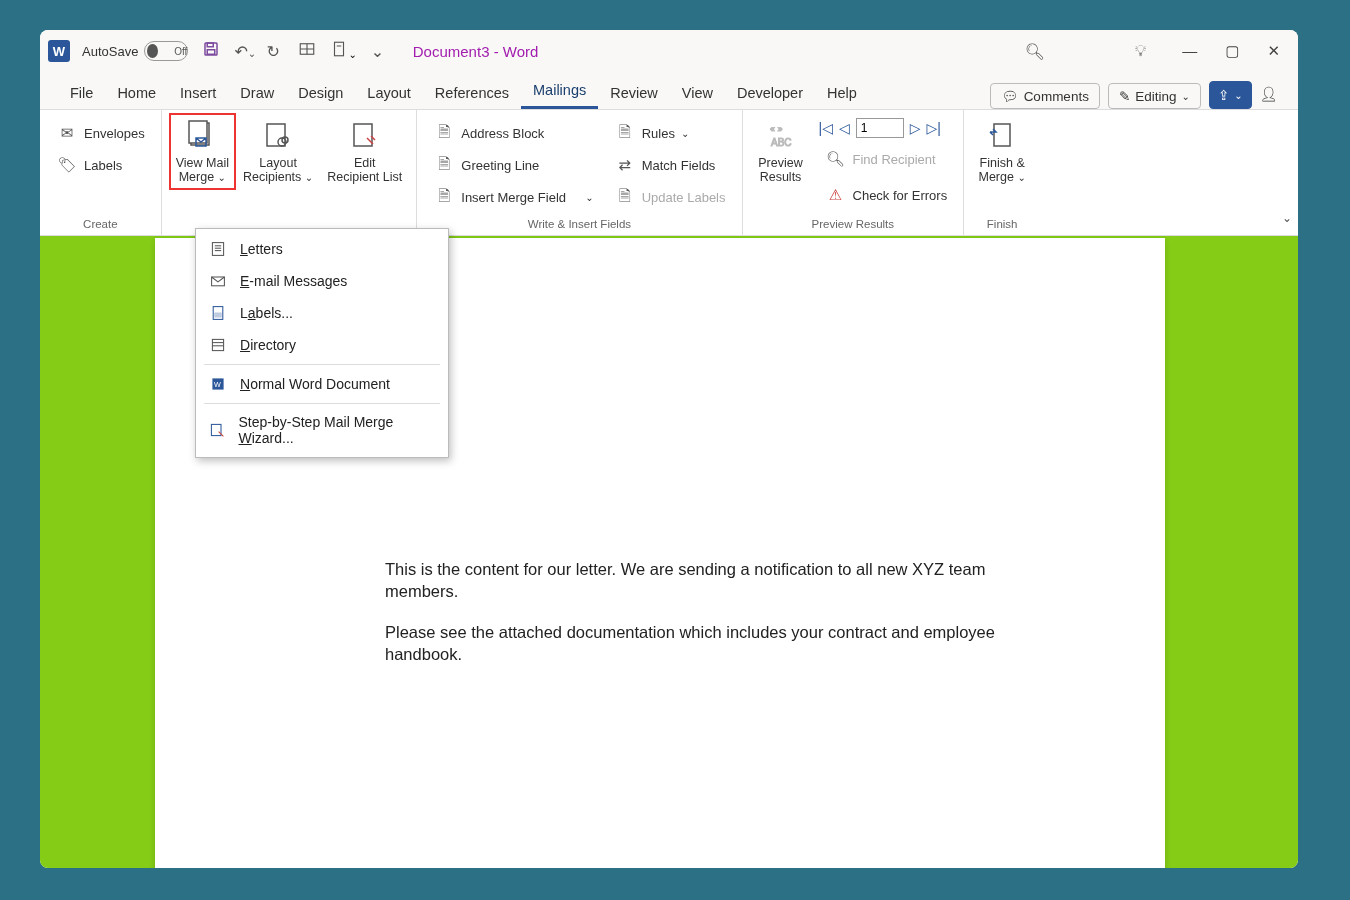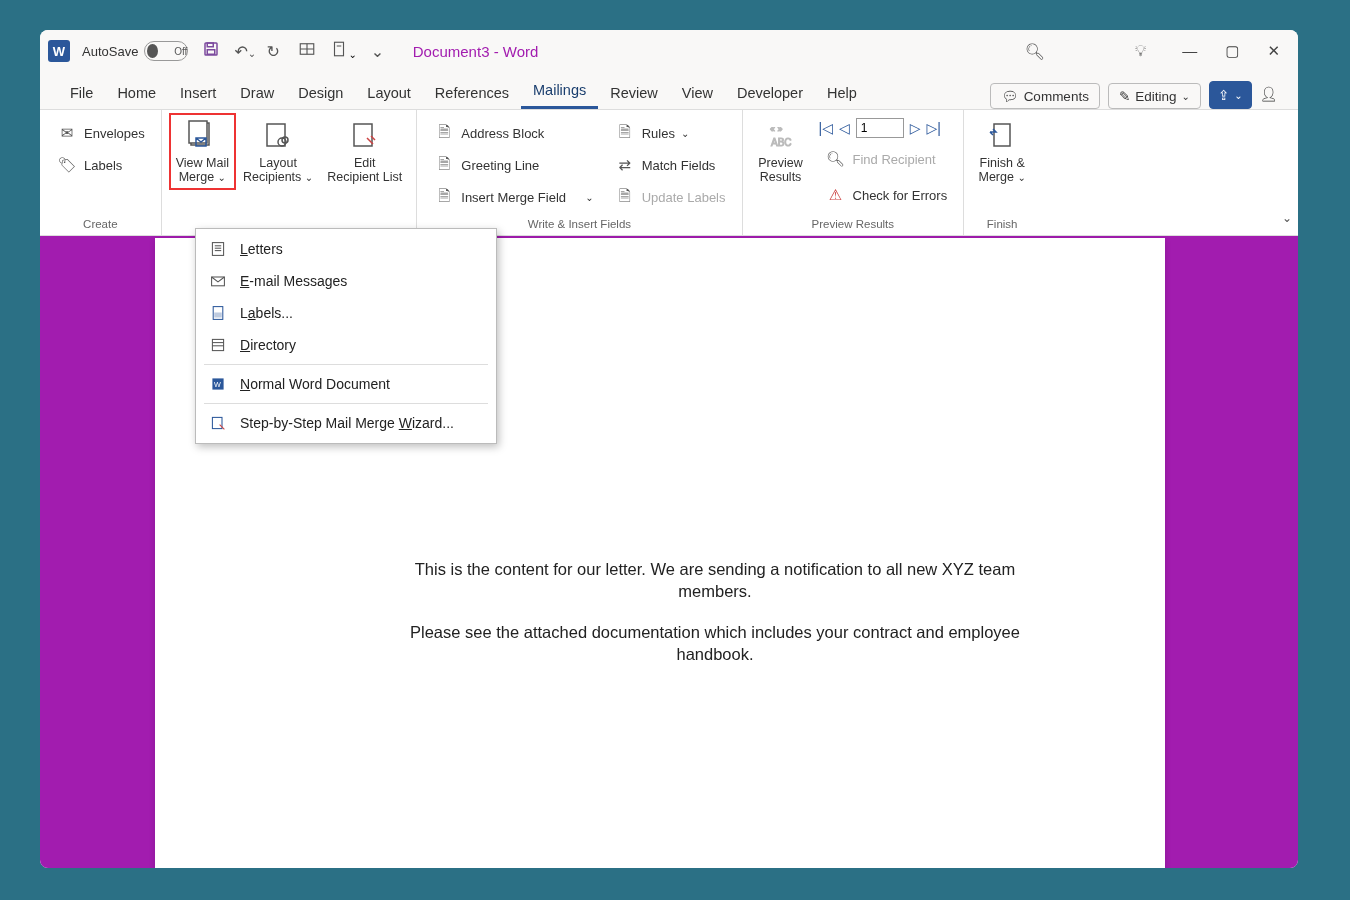--- a/index.html
+++ b/index.html
@@ -45,29 +45,29 @@
 .big-ico svg { width:32px; height:32px; }
 .col { display:flex; flex-direction:column; gap:2px; padding-top:2px; }
 .highlight-red { outline:2px solid #e33; outline-offset:1px; }
 .dis-text { color:#aaa; }
 .nav-row { display:flex; align-items:center; gap:6px; }
 .nav-row input { width:48px; height:20px; border:1px solid #999; font-size:12px; text-align:left; padding:0 4px; }
 .tri { font-size:14px; color:#2b579a; }
 .collapse { position:absolute; right:6px; bottom:10px; font-size:12px; color:#555; }
 
 
-.dropdown { position:absolute; left:195px; top:228px; width:302px; background:#fff; border:1px solid #bbb; box-shadow:2px 3px 8px rgba(0,0,0,0.25); padding:4px 0; z-index:10; }
+.dropdown { position:absolute; left:195px; top:228px; width:254px; background:#fff; border:1px solid #bbb; box-shadow:2px 3px 8px rgba(0,0,0,0.25); padding:4px 0; z-index:10; }
 .dd-item { display:flex; align-items:center; gap:12px; padding:7px 12px; font-size:14px; color:#222; }
 .dd-item u { text-decoration:underline; }
 .dd-sep { height:1px; background:#ddd; margin:3px 8px; }
 .dd-ico { width:20px; height:18px; display:flex; align-items:center; justify-content:center; }
 .dd-ico svg { width:18px; height:16px; }
 
 
-.doc-area { flex:1; background:#a21caf; overflow:hidden; position:relative;text-align:center; }
+.doc-area { flex:1; background:#84cc16; overflow:hidden; position:relative; }
 .page { position:absolute; left:115px; top:2px; width:1010px; height:770px; background:#fff; box-shadow:0 2px 6px rgba(0,0,0,0.15); padding:320px 120px 0 230px; }
 .page p { font-size:16.5px; color:#222; margin-bottom:18px; line-height:1.35; }
 
 
 .status { height:26px; background:#f4f2f0; border-top:1px solid #ccc; display:flex; align-items:center; padding:0 12px; font-size:12.5px; color:#444; }
 .status .spacer { flex:1; }
 .zoom-track { width:120px; height:3px; background:#bbb; margin:0 8px; position:relative; }
 .zoom-thumb { position:absolute; left:56px; top:-4px; width:6px; height:12px; background:#666; }
 .plusminus { font-size:14px; padding:0 4px; color:#555; }
 </style>

